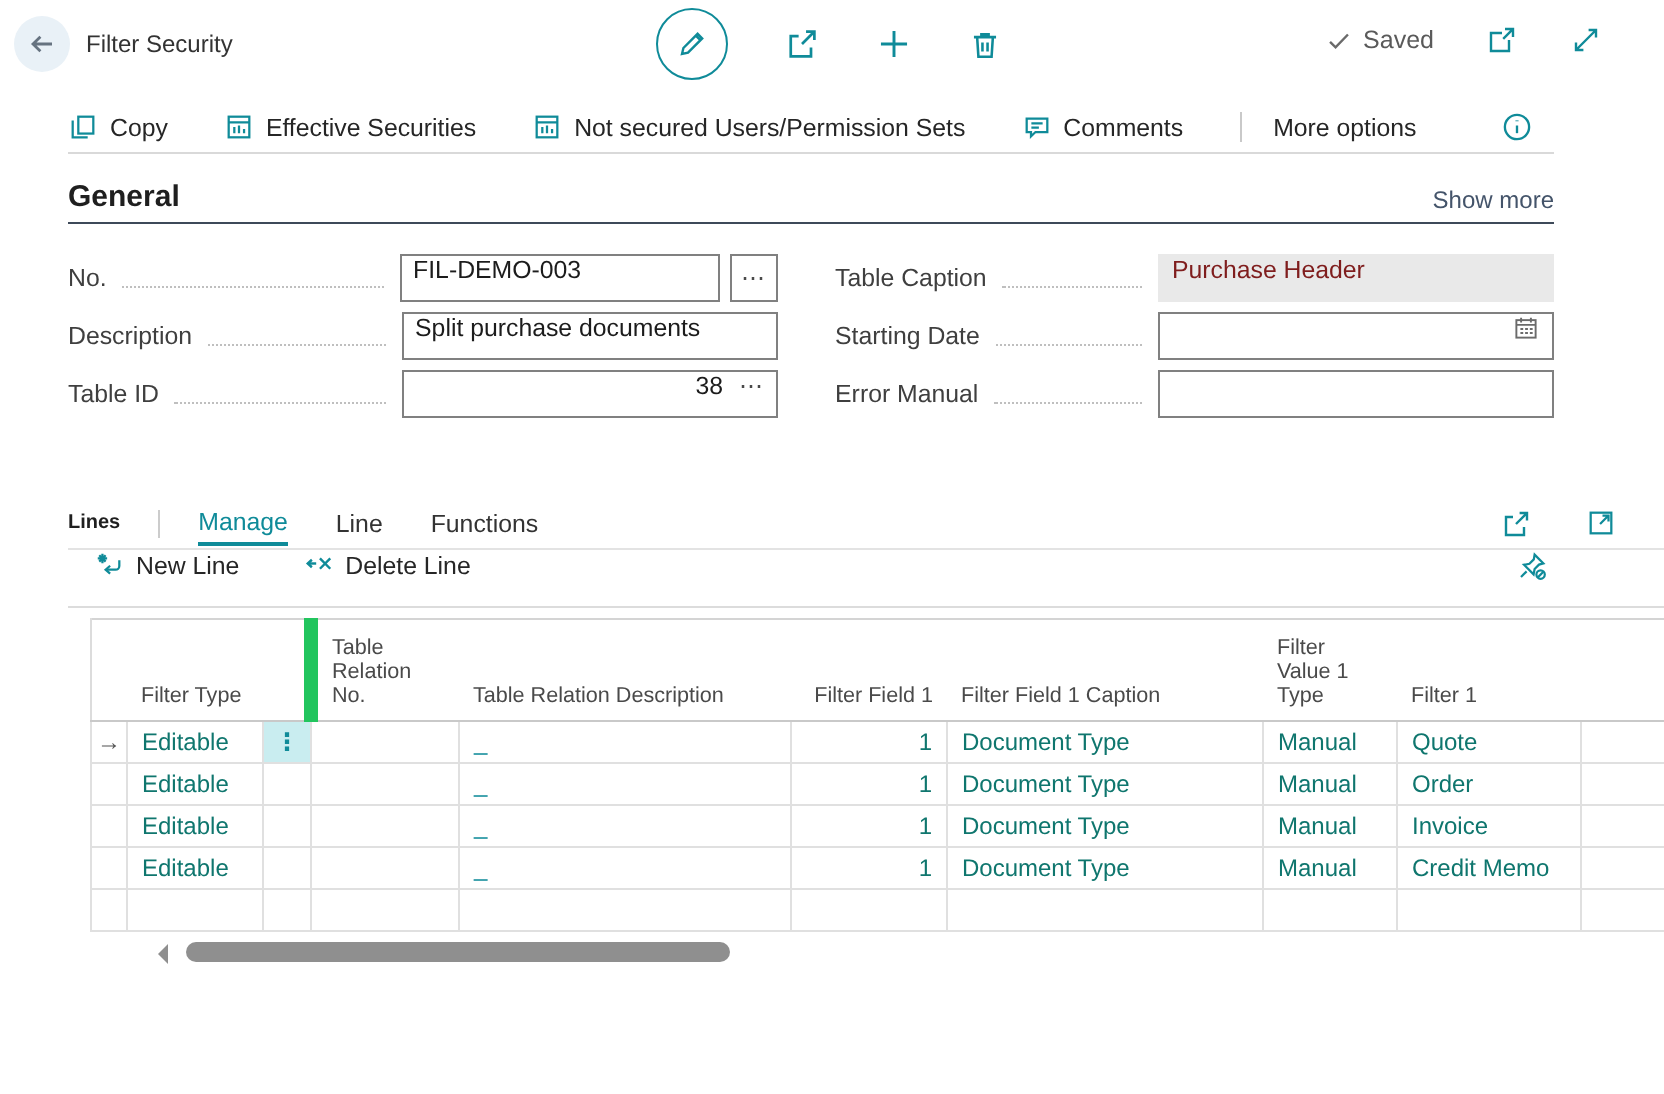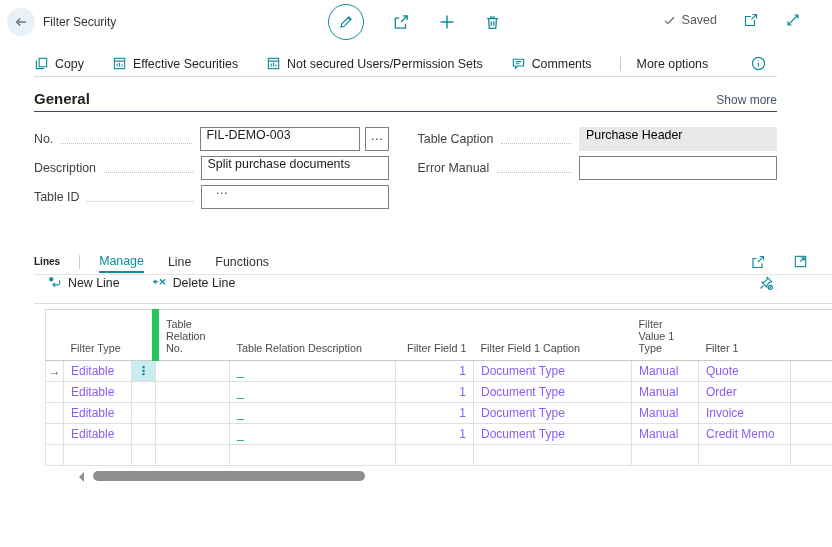--- a/index.html
+++ b/index.html
@@ -57,21 +57,21 @@
   .ctl{height:24px;border:1px solid #808080;background:#fff;display:flex;align-items:flex-start;
     padding:0 6px;font-size:12.4px;color:#1c1c1c;flex:none;}
   .ctl.w160{width:160px;}
   .ctl.w188{width:188px;}
   .ctl.w198{width:198px;}
   .ctl .val{flex:1;white-space:nowrap;overflow:hidden;}
   .ctl .val.num{text-align:right;}
   .assist-btn{width:24px;height:24px;border:1px solid #808080;margin-left:5px;display:flex;
     align-items:center;justify-content:center;font-size:12px;color:#4a4a4a;cursor:pointer;flex:none;}
   .assist-inline{color:#4a4a4a;margin-left:8px;cursor:pointer;font-size:12px;}
-  .ctl.disabled{background:var(--disabled-bg);border-color:var(--disabled-bg);color:#000000;}
+  .ctl.disabled{background:var(--disabled-bg);border-color:var(--disabled-bg);color:#7f1d1d;}
   .cal-btn{margin-left:auto;cursor:pointer;}
 
   
   .lines{margin:40px 0 0 34px;width:798px;}
   .lines-head{display:flex;align-items:center;height:26px;border-bottom:1px solid #e3e3e3;}
   .lines-title{font-size:10px;font-weight:bold;color:#1f1f1f;}
   .vbar{width:1px;height:14px;background:#ccc;margin:0 19px;}
   .ltabs{display:flex;align-items:center;gap:24px;font-size:12.4px;color:#333;}
   .ltab{cursor:pointer;padding:4px 0 3px;}
   .ltab.active{color:var(--accent);border-bottom:2px solid var(--accent);}
@@ -81,21 +81,21 @@
   .pin-wrap{margin-left:auto;margin-right:58px;cursor:pointer;}
 
   
   table.grid{border-collapse:collapse;table-layout:fixed;width:787px;margin:5px 0 0 11px;
     border-top:1px solid #d4d4d4;}
   .grid th{height:51px;vertical-align:bottom;text-align:left;font-weight:normal;font-size:10.8px;
     line-height:12px;color:#4a4a4a;padding:0 7px 6px;border-bottom:1px solid #c9c9c9;overflow:hidden;}
   .grid th.freeze{border-left:7px solid #22c55e;}
   .grid th:first-child{border-left:1px solid #dcdcdc;}
   .grid th.num,.grid td.num{text-align:right;}
-  .grid td{height:21px;border:1px solid #e0e0e0;font-size:12px;color:#8b5cf6;padding:0 7px;
+  .grid td{height:21px;border:1px solid #e0e0e0;font-size:12px;color:#0f766e;padding:0 7px;
     white-space:nowrap;overflow:hidden;}
   .grid td.ind{text-align:center;padding:0;color:#555;font-size:12px;}
   .grid td.dots{text-align:center;padding:0;}
   .grid td.dots.active{background:var(--accent-soft);color:var(--accent);font-weight:bold;}
   .grid td.link{color:var(--accent);}
 
   
   .hscroll{position:relative;margin:4px 0 0 45px;width:783px;height:13px;}
   .sb-arrow{position:absolute;top:2px;width:0;height:0;border:5px solid transparent;cursor:pointer;}
   .sb-left{left:0;border-right-color:#8f8f8f;border-left-width:0;}
@@ -237,31 +237,45 @@
           <span class="flabel">Description</span>
           <span class="leader"></span>
           <div class="ctl w188">
             <span class="val">Split purchase documents</span>
           </div>
         </div>
         <div class="field-row">
           <span class="flabel">Table ID</span>
           <span class="leader"></span>
           <div class="ctl w188">
+            <span class="val num">38</span>
             <span class="assist-inline">⋯</span>
           </div>
         </div>
       </div>
 
       <div class="fcol right">
         <div class="field-row">
           <span class="flabel">Table Caption</span>
           <span class="leader"></span>
           <div class="ctl w198 disabled">
             <span class="val">Purchase Header</span>
+          </div>
+        </div>
+        <div class="field-row">
+          <span class="flabel">Starting Date</span>
+          <span class="leader"></span>
+          <div class="ctl w198">
+            <span class="val"></span>
+            <span class="cal-btn">
+              <svg width="14" height="14" viewBox="0 0 16 16" fill="none" stroke="#6b6b6b" stroke-width="1.1">
+                  <rect x="2.5" y="3.5" width="11" height="10"></rect>
+                  <path d="M2.5 6.2h11M5.2 2.2v2.6M10.8 2.2v2.6M4.8 8.6h1.6M7.5 8.6h1.6M10.2 8.6h1.6M4.8 10.9h1.6M7.5 10.9h1.6M10.2 10.9h1.6"></path>
+                </svg>
+            </span>
           </div>
         </div>
         <div class="field-row">
           <span class="flabel">Error Manual</span>
           <span class="leader"></span>
           <div class="ctl w198">
             <span class="val"></span>
           </div>
         </div>
       </div>

